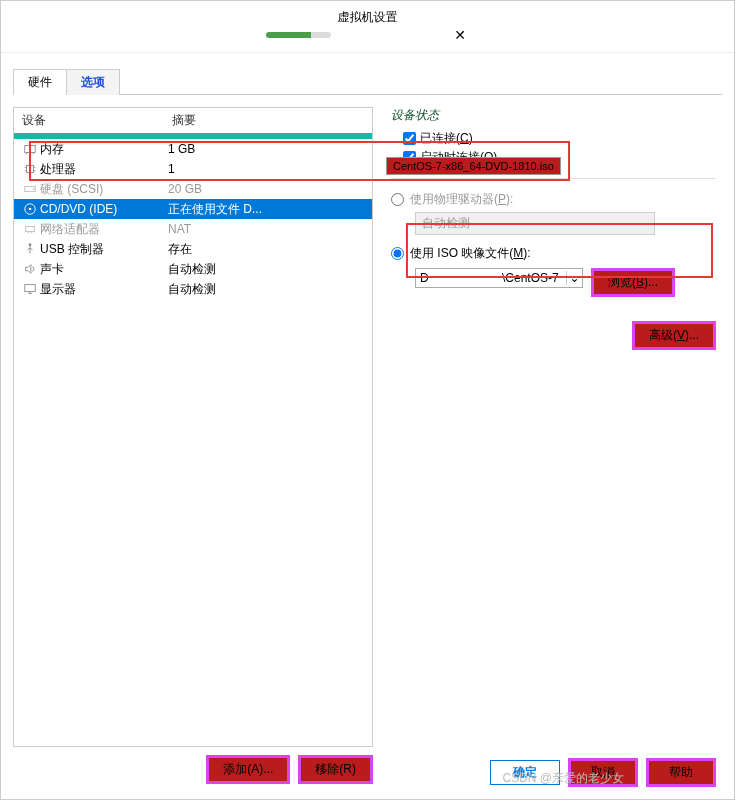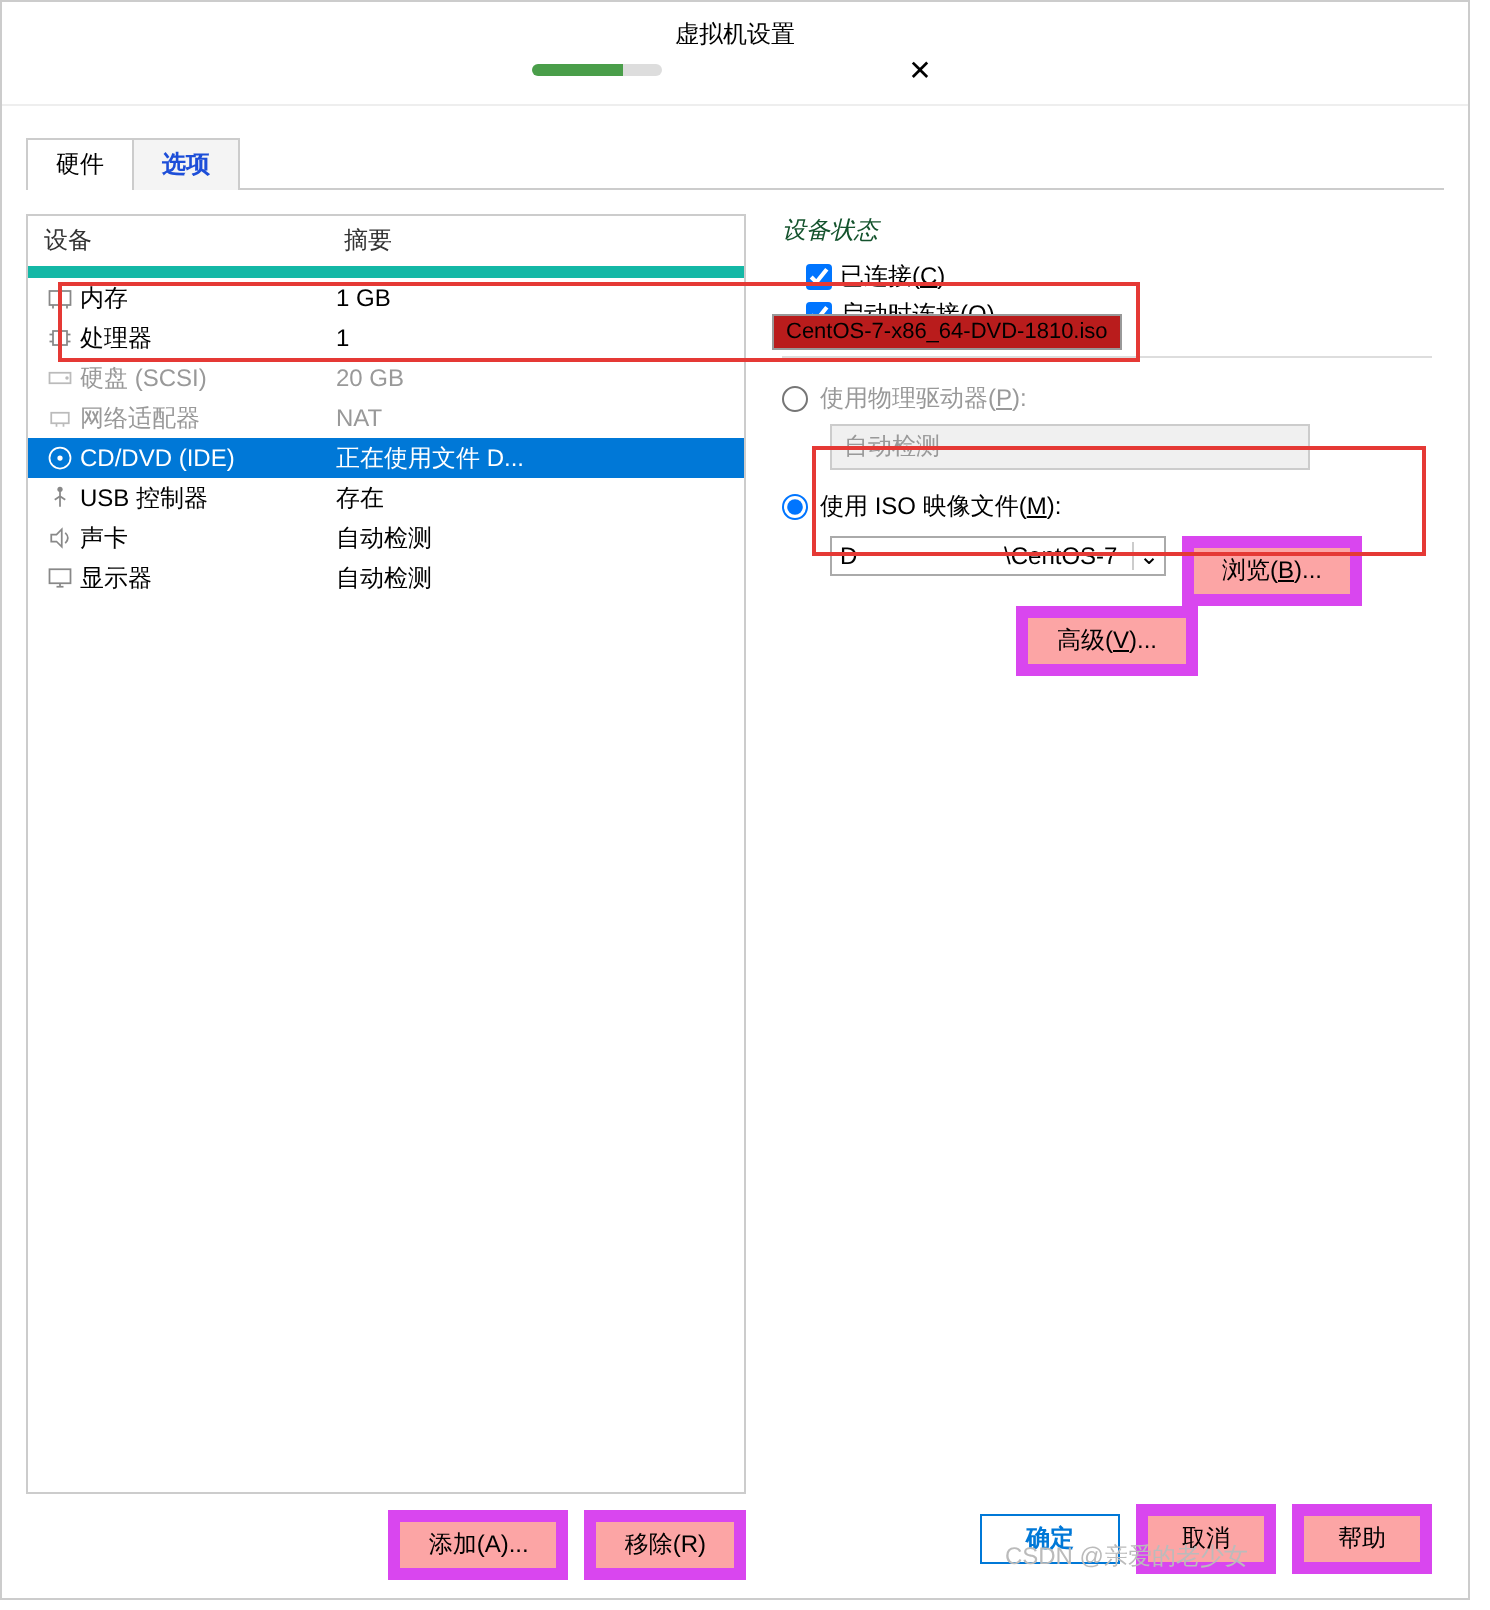--- a/index.html
+++ b/index.html
@@ -24,35 +24,35 @@
     .device-row .icon-col { width: 20px; display: flex; align-items: center; justify-content: center; }
     .device-row .name-col { width: 128px; }
     .device-row .sum-col { flex: 1; white-space: nowrap; overflow: hidden; }
     .device-row.selected { background: #0078d7; color: #fff; }
     .highlight-red { position: absolute; border: 2px solid #e53935; pointer-events: none; z-index: 50; }
     .highlight1 { top: 140px; left: 28px; width: 541px; height: 40px; }
     .highlight2 { top: 222px; left: 405px; width: 307px; height: 55px; }
     .tooltip-box { position: absolute; top: 156px; left: 385px; background: #b91c1c; border: 1px solid #999; padding: 2px 6px; font-size: 11px; z-index: 60; }
     .icon-svg { width: 14px; height: 14px; }
     .left-buttons { display: flex; justify-content: flex-end; gap: 8px; margin-top: 8px; }
-    .btn { padding: 3px 14px; border: 6px solid #d946ef; background: #fca5a5; cursor: pointer; min-width: 70px; text-align: center; }
+    .btn { padding: 3px 14px; border: 3px solid #d946ef; background: #b91c1c; cursor: pointer; min-width: 70px; text-align: center; }
     .right-panel { flex: 1; padding: 0 6px; }
     .section-title { color: #14532d; margin-bottom: 6px; font-style: italic; }
     .checkbox-row { display: flex; align-items: center; gap: 4px; margin: 2px 0 2px 12px; }
     .checkbox-row input[type="checkbox"] { width: 13px; height: 13px; }
     .section-divider { height: 1px; background: #ddd; margin: 12px 0; }
     .radio-row { display: flex; align-items: center; gap: 6px; margin: 4px 0 4px 0; }
     .radio-row input[type="radio"] { width: 13px; height: 13px; }
     .radio-row.disabled { color: #999; }
     .combo-disabled { width: 240px; padding: 2px 6px; border: 1px solid #ccc; background: #f0f0f0; color: #999; margin: 4px 0 10px 24px; }
     .iso-row { display: flex; align-items: flex-start; gap: 8px; margin: 6px 0 0 24px; }
     .dropdown-arrow { width: 16px; text-align: center; border-left: 1px solid #ccc; }
     .iso-input-wrap { display: flex; align-items: center; border: 1px solid #aaa; }
     .iso-input-wrap input { border: none; outline: none; width: 150px; padding: 2px 4px; }
-    .advanced-row { display: flex; justify-content: center; }
+    .advanced-row { display: flex; justify-content: flex-end; margin-top: 24px; }
     .bottom-bar { position: absolute; bottom: 12px; right: 18px; display: flex; align-items: center; gap: 8px; }
     .btn-primary { border: 1px solid #0078d7; color: #0078d7; background: #fff; padding: 3px 20px; font-weight: bold; }
     .watermark { position: absolute; bottom: 12px; right: 110px; color: #bbb; font-size: 12px; z-index: 5; }
     .underline { text-decoration: underline; }
   </style>
 </head>
 <body>
 
 <div class="window">
   <div class="titlebar">
@@ -111,41 +111,41 @@
             <div class="icon-col">
               <svg class="icon-svg" viewBox="0 0 16 16">
                   <rect x="2" y="5" width="12" height="6" fill="none" stroke="#bbb"></rect>
                   <circle cx="12" cy="8" r="1" fill="#bbb"></circle>
                 </svg>
             </div>
             <div class="name-col">硬盘 (SCSI)</div>
             <div class="sum-col">20 GB</div>
           </div>
 
+          <div class="device-row selected">
+            <div class="icon-col">
+              <svg class="icon-svg" viewBox="0 0 16 16">
+                  <circle cx="8" cy="8" r="6" fill="none" stroke="#fff"></circle>
+                  <circle cx="8" cy="8" r="1.5" fill="#fff"></circle>
+                </svg>
+            </div>
+            <div class="name-col">CD/DVD (IDE)</div>
+            <div class="sum-col">正在使用文件 D...</div>
+          </div>
+
           <div class="device-row" style="color:#999;">
             <div class="icon-col">
               <svg class="icon-svg" viewBox="0 0 16 16">
                   <rect x="3" y="5" width="10" height="6" fill="none" stroke="#bbb"></rect>
                   <line x1="6" y1="11" x2="6" y2="13" stroke="#bbb"></line>
                   <line x1="10" y1="11" x2="10" y2="13" stroke="#bbb"></line>
                 </svg>
             </div>
             <div class="name-col">网络适配器</div>
             <div class="sum-col">NAT</div>
-          </div>
-
-          <div class="device-row selected">
-            <div class="icon-col">
-              <svg class="icon-svg" viewBox="0 0 16 16">
-                  <circle cx="8" cy="8" r="6" fill="none" stroke="#fff"></circle>
-                  <circle cx="8" cy="8" r="1.5" fill="#fff"></circle>
-                </svg>
-            </div>
-            <div class="name-col">CD/DVD (IDE)</div>
-            <div class="sum-col">正在使用文件 D...</div>
           </div>
 
           <div class="device-row">
             <div class="icon-col">
               <svg class="icon-svg" viewBox="0 0 16 16">
                   <circle cx="8" cy="3" r="1.5" fill="#888"></circle>
                   <line x1="8" y1="4" x2="8" y2="13" stroke="#888"></line>
                   <line x1="8" y1="7" x2="5" y2="9" stroke="#888"></line>
                   <line x1="8" y1="7" x2="11" y2="9" stroke="#888"></line>
                 </svg>

